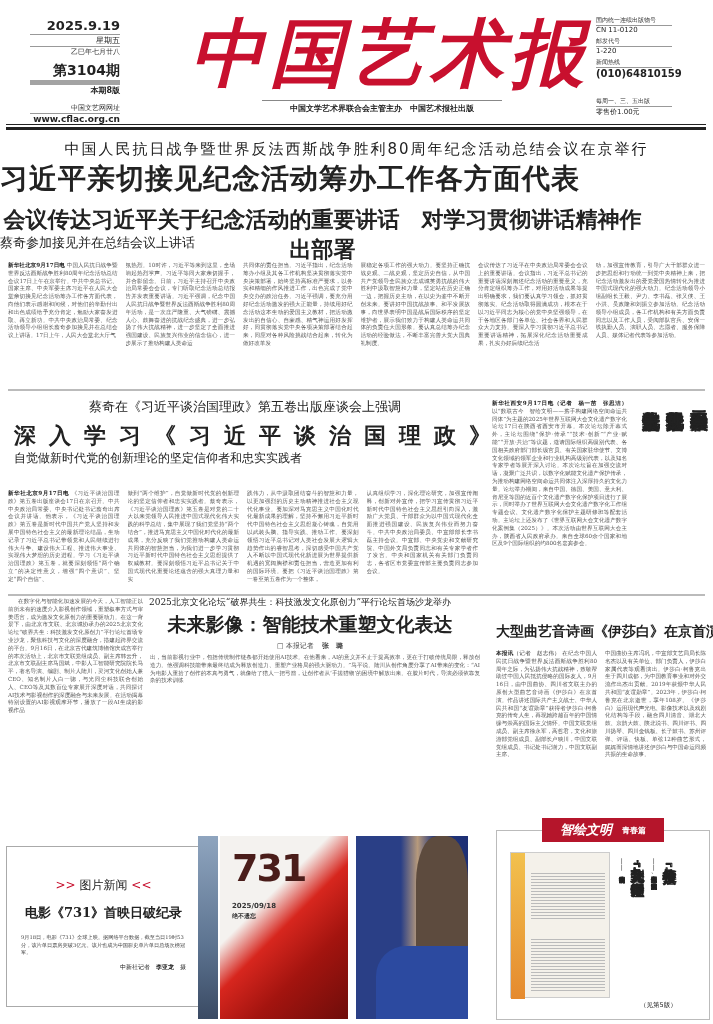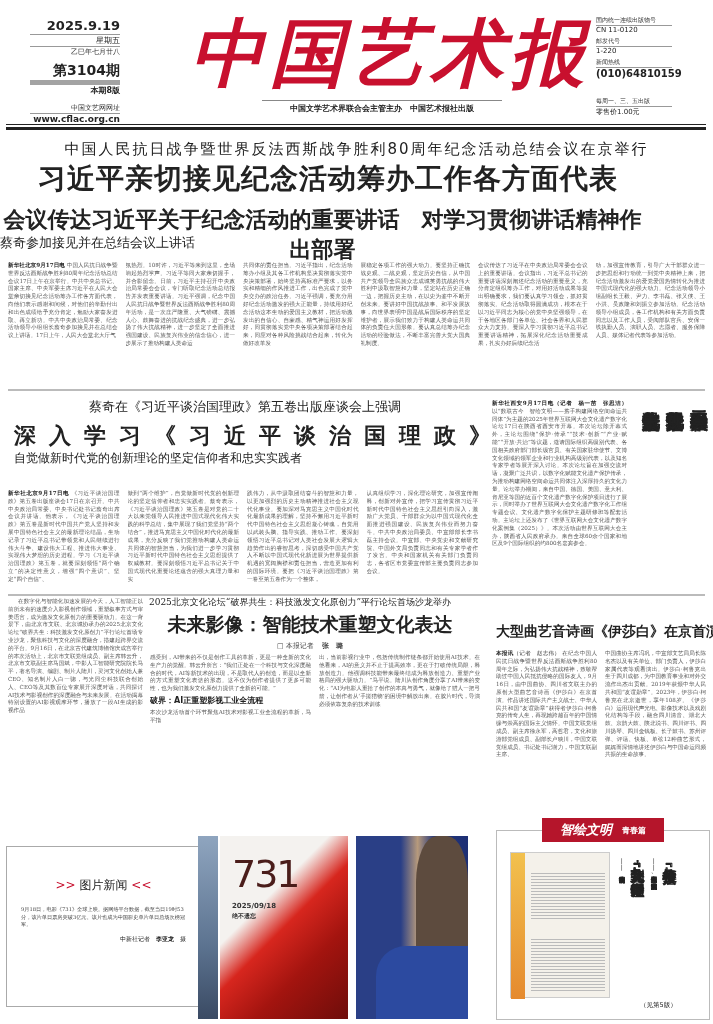--- a/index.html
+++ b/index.html
@@ -15,21 +15,21 @@
 .ml-site{font-family:"DejaVu Sans",sans-serif;font-weight:bold;font-size:9px}
 .logo{left:190px;top:8px;width:370px;height:90px;color:#c8102e;font-family:"DejaVu Serif",serif;font-size:74px;font-weight:bold;letter-spacing:6px;font-style:italic;line-height:90px;white-space:nowrap}
 .sponsor{left:262px;top:100px;width:240px;font-size:8px;font-weight:bold;border-top:1px solid #888;padding-top:2px;text-align:center;white-space:nowrap}
 .masthead-right{left:596px;top:16px;width:100px;font-family:"DejaVu Sans",sans-serif}
 .mr-label{font-size:6px;color:#333;border-bottom:1px solid #999;width:76px}
 .mr-val{font-size:7px;margin-bottom:3px}
 .mr-hot{font-size:10px;font-weight:bold}
 .rule{left:6px;width:700px;height:0;border-top:1px solid #222}
 .rule-thick{left:6px;width:700px;height:3px;background:#222}
 .h-kicker{left:0;width:713px;text-align:center;font-family:"DejaVu Sans",sans-serif;font-size:15px;letter-spacing:2px;top:140px}
-.h-main{left:0;width:656px;text-align:center;font-family:"DejaVu Sans",sans-serif;font-weight:bold;font-size:28px;top:160px;letter-spacing:1px}
+.h-main{left:0;width:656px;text-align:left;font-family:"DejaVu Sans",sans-serif;font-weight:bold;font-size:28px;top:160px;letter-spacing:1px}
 .h-sub{left:0;width:645px;text-align:center;font-family:"DejaVu Sans",sans-serif;font-weight:bold;font-size:22px;top:205px}
 .h-sub2{left:0;width:713px;text-align:left;font-family:"DejaVu Sans",sans-serif;font-size:13px;top:234px}
 .cols{display:flex;gap:8px}
 .col{flex:1;font-size:5.6px;line-height:7.8px;color:#555;text-align:justify;overflow:hidden}
 .col b{color:#222}
 .gray-rule{height:2px;background:#bbb}
 .h2-kicker{left:60px;top:398px;width:370px;text-align:center;font-family:"DejaVu Sans",sans-serif;font-size:13px}
 .h2-main{left:14px;top:421px;width:460px;font-weight:bold;font-size:22px;letter-spacing:13px;white-space:nowrap}
 .h2-sub{left:14px;top:450px;width:460px;font-weight:normal;font-size:12px;white-space:nowrap}
 .side-vertical{writing-mode:vertical-rl;font-weight:bold;font-size:18px;line-height:22px}
@@ -122,43 +122,39 @@
 
 <div class="abs" style="left:8px;top:598px;width:135px;height:208px;font-size:5.6px;line-height:7.8px;color:#555;text-align:justify;overflow:hidden;text-indent:10px">在数字化与智能化加速发展的今天，人工智能正以前所未有的速度介入影视创作领域，重塑叙事方式与审美语言，成为激发文化原创力的重要驱动力。在这一背景下，由北京市文联、北京城协承办的2025北京文化论坛“破界共生：科技激发文化原创力”平行论坛首场专业沙龙，聚焦科技与文化的深度融合，搭建起跨界交流的平台。9月16日，在北京古代建筑博物馆庆成宫举行的本次活动上，北京市文联党组成员、副主席韩云升，北京市文联副主席马国斌，中影人工智能研究院院长马平，著名导演、编剧、制片人陆川，灵河文化创始人兼CEO、知名制片人白一骢，与光同尘科技联合创始人、CEO等及其数百位专家展开深度对话，共同探讨AI技术与影视创作的深度融合与未来发展。在活动揭幕特别设置的AI影视观摩环节，播放了一段AI生成的影视作品</div>
 <div class="abs mid-kicker">2025北京文化论坛“破界共生：科技激发文化原创力”平行论坛首场沙龙举办</div>
 <div class="abs mid-title">未来影像：智能技术重塑文化表达</div>
 <div class="abs byline">
   <span>□</span>
   <span>本报记者</span>
   <b style="margin-left:6px">张　璐</b>
 </div>
 <div class="abs cols" style="left:150px;top:654px;width:330px;height:160px">
-  <div class="col">
-    <span>感受到，AI带来的不仅是创作工具的革新，更是一种全新的文化生产力的觉醒。韩云升所言：“我们正处在一个科技与文化深度融合的时代，AI等新技术的出现，不是取代人的创造，而是以全新的方式重塑文化表达的形态。这不仅为创作者提供了更多可能性，也为我们激发文化原创力提供了全新的可能。”</span>
-    <div class="sect" style="margin:4px 0">破界：AI正重塑影视工业全流程</div>
-    <span>本次沙龙活动首个环节聚焦AI技术对影视工业全流程的革新，马平指</span>
-  </div>
   <div class="col">出，当前影视行业中，包括传统制作链条都开始使用AI技术。在他看来，AI的意义并不止于提高效率，更在于打破传统局限，释放创造力。他强调科技能带来最终结成为释放创造力、重塑产业格局的强大驱动力。”马平说。陆川从创作角度分享了AI带来的变化：“AI为电影人重拾了创作的本真与勇气，就像给了猎人一把弓箭，让创作者从‘手搓猎物’的困境中解放出来。在胶片时代，导演必须依靠复杂的技术训练</div>
 </div>
 
 <div class="abs" style="left:496px;top:623px;width:210px;font-weight:bold;font-size:14px;text-align:center;white-space:nowrap">大型曲艺音诗画《伊莎白》在京首演</div>
 <div class="abs cols" style="left:496px;top:650px;width:210px;height:150px">
   <div class="col"><b>本报讯</b><span style="color:#333">（记者　赵志伟）</span> <span>在纪念中国人民抗日战争暨世界反法西斯战争胜利80周年之际，为弘扬伟大抗战精神，致敬帮助过中国人民抵抗侵略的国际友人，9月16日，由中国曲协、四川省文联主办的原创大型曲艺音诗画《伊莎白》在京首演。作品讲述国际共产主义战士、中华人民共和国“友谊勋章”获得者伊莎白·柯鲁克的传奇人生，再现她跨越百年的中国情缘与崇高的国际主义情怀。中国文联党组成员、副主席徐永军，高哲君，文化和旅游部党组成员、副部长卢映川，中国文联党组成员、书记处书记谢力，中国文联副主席、</span></div>
   <div class="col">中国曲协主席冯巩，中宣部文艺局局长陈名杰以及有关单位、部门负责人，伊莎白家属代表等观看演出。伊莎白·柯鲁克出生于四川成都，为中国教育事业和对外交流作出杰出贡献。2019年获颁中华人民共和国“友谊勋章”。2023年，伊莎白·柯鲁克在北京逝世，享年108岁。《伊莎白》运用现代声光电、影像技术以及戏剧化结构等手段，融合四川清音、湖北大鼓、京韵大鼓、陕北说书、四川评书、四川扬琴、四川金钱板、长子鼓书、苏州评弹、评话、快板、单弦12种曲艺形式，娓娓而深情地讲述伊莎白与中国命运同频共振的生命故事。</div>
 </div>
 
 <div class="abs photo-box">
   <div class="pn-label" style="margin-top:30px"><span class="red">&gt;&gt;</span> <span>图片新闻</span> <span class="red">&lt;&lt;</span></div>
+  <div class="pn-title">电影《731》首映日破纪录</div>
   <div class="pn-body">9月18日，电影《731》全球上映。据网络平台数据，截至当日19时53分，该片单日票房突破3亿元。该片也成为中国影史单片单日总场次榜冠军。</div>
   <div class="pn-credit"><span>中新社记者</span>　<b>李亚龙</b>　<span>摄</span></div>
 </div>
 
 <div class="abs photo" style="left:198px;width:20px;background:linear-gradient(#8fa5bf,#5c7390 60%,#3a4a63)"></div>
 <div class="abs photo" style="left:220px;width:128px;background:linear-gradient(135deg,#f4f2ef 0%,#f4f2ef 35%,#d7261e 50%,#a3140f 70%,#6e0d0a 100%)">
-  <div style="position:absolute;left:12px;top:16px;font-family:'DejaVu Sans',sans-serif;font-weight:normal;font-size:38px;color:#4a1d1a;letter-spacing:-2px">731</div>
+  <div style="position:absolute;left:12px;top:10px;font-family:'DejaVu Sans',sans-serif;font-weight:bold;font-size:38px;color:#4a1d1a;letter-spacing:-2px">731</div>
   <div style="position:absolute;left:12px;top:66px;font-family:'DejaVu Sans',sans-serif;font-weight:bold;font-size:7px;color:#333">2025/09/18</div>
   <div style="position:absolute;left:12px;top:76px;font-family:'DejaVu Sans',sans-serif;font-weight:bold;font-size:6px;color:#333">绝不遗忘</div>
 </div>
 <div class="abs photo" style="left:356px;width:112px;background:linear-gradient(90deg,#2a3f86 0%,#2a3f86 40%,#b79a7c 55%,#25377a 70%,#1d2f74 100%)">
   <div style="position:absolute;left:60px;top:0;width:52px;height:115px;border-radius:40% 40% 0 0;background:#5d4b3e"></div>
   <div style="position:absolute;left:20px;top:110px;width:92px;height:73px;background:#2c4aa0;border-radius:30px 0 0 0"></div>
 </div>
 
 <div class="abs yuanbox"></div>
 <div class="abs yuanbanner">

